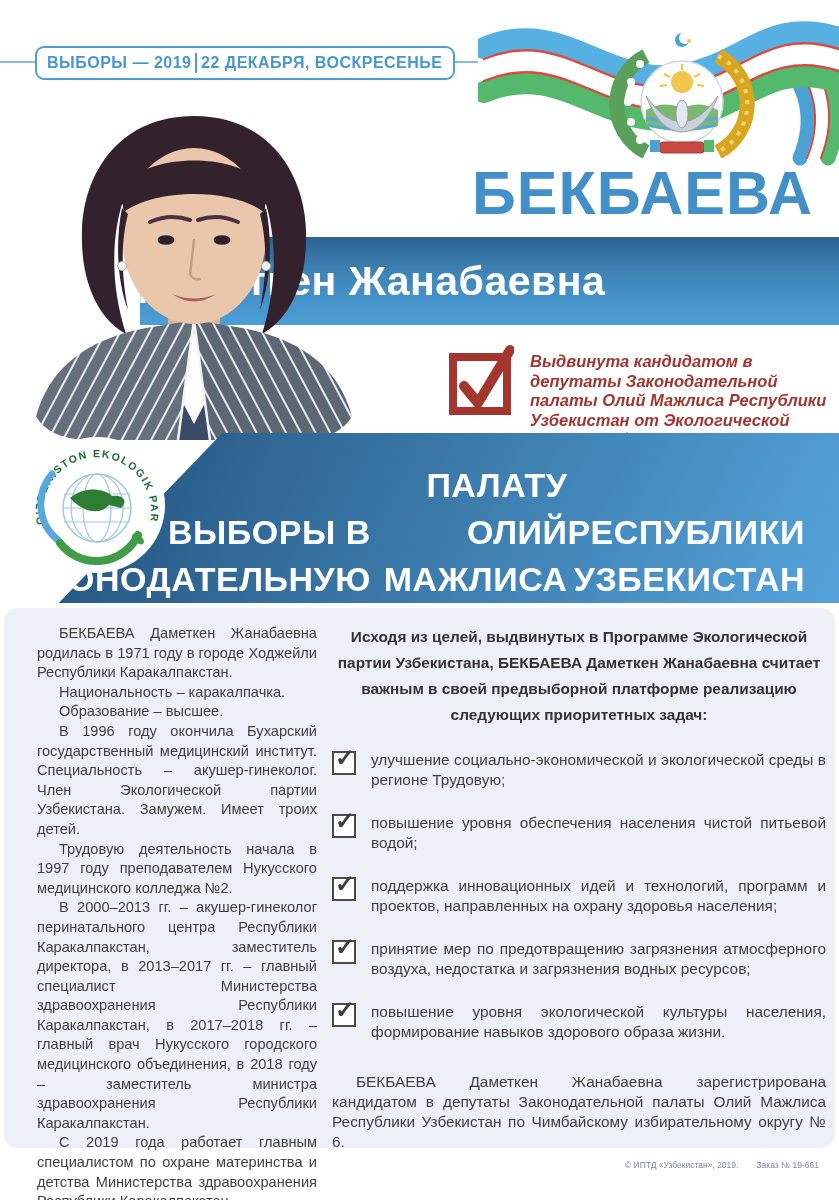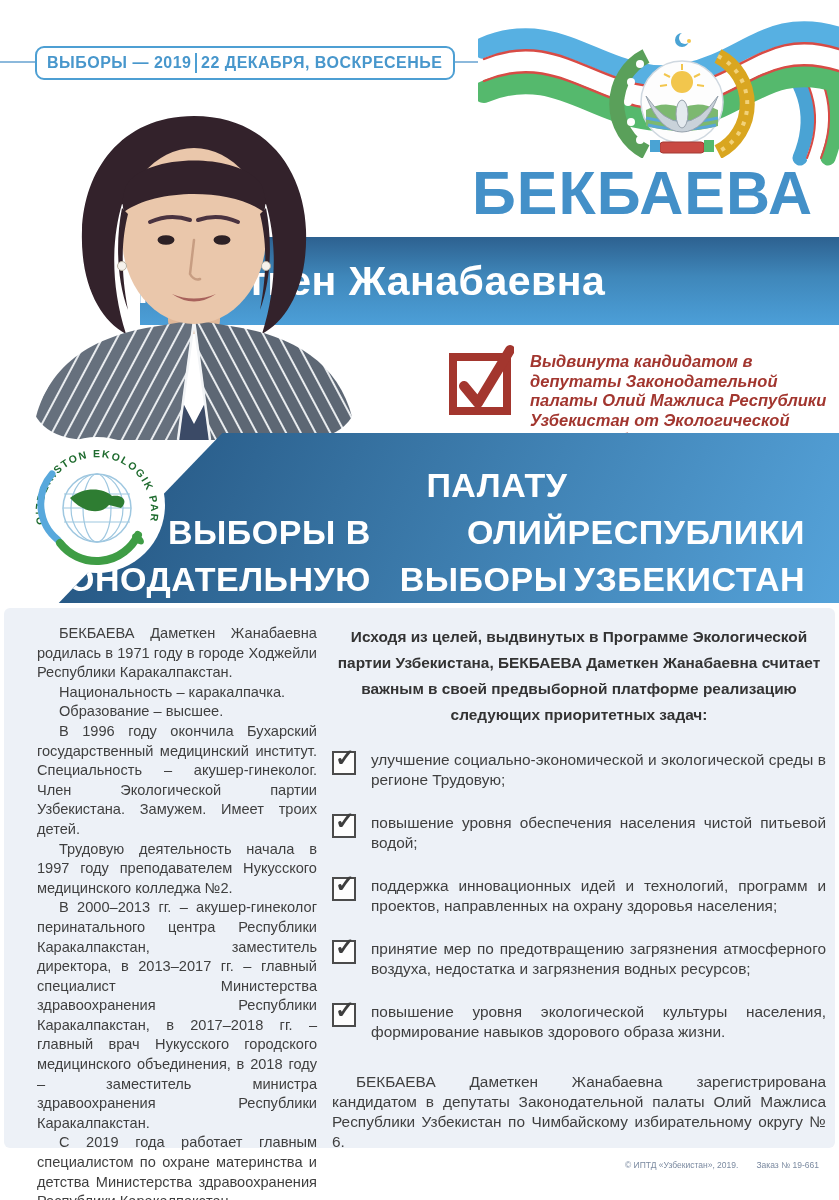--- a/index.html
+++ b/index.html
@@ -35,21 +35,21 @@
   .banner{position:absolute;left:0;right:0;top:433px;height:170px;
         background:linear-gradient(115deg,#1f4c77 0%,#35709f 40%,#55a3da 100%);
         clip-path:polygon(26.5% 0,100% 0,100% 100%,7% 100%);
         display:flex;flex-direction:row;justify-content:center;align-items:flex-end;
         padding-right:34px;box-sizing:border-box;}
   .banner .bl{color:#fff;font-weight:bold;font-size:34px;line-height:47px;letter-spacing:.5px;text-align:right;}
 
   .party-logo{position:absolute;left:28px;top:436px;width:138px;height:138px;}
 
   
-  .content{position:absolute;left:4px;right:4px;top:608px;height:540px;background:#edf1f7;border-radius:6px;}
+  .content{position:absolute;left:4px;right:4px;top:608px;height:540px;background:#edf1f7;border-radius:14px;}
   .bio-col{position:absolute;left:33px;top:16px;width:280px;color:#3f3f3f;font-size:14.6px;line-height:19.6px;text-align:justify;}
   .bio-col p{margin:0;text-indent:22px;}
   .plat-col{position:absolute;left:328px;top:16px;width:494px;color:#3f3f3f;font-size:15.4px;line-height:20px;}
   .plat-intro{font-weight:bold;text-align:center;color:#333;line-height:26px;margin-bottom:22px;}
   .plat-item{display:flex;gap:15px;align-items:flex-start;margin-bottom:23px;text-align:justify;}
   .plat-check{flex:0 0 24px;width:24px;height:24px;border:2.5px solid #4b4b4b;box-sizing:border-box;
         position:relative;margin-top:1px;background:#fdfdfd;}
   .plat-check span{position:absolute;left:1px;top:-7px;font-size:24px;font-weight:bold;color:#3d3d3d;line-height:1;}
   .plat-conclusion{margin-top:30px;text-align:justify;text-indent:24px;}
 
@@ -189,21 +189,21 @@
   <div class="nomination">
     <svg class="nom-check" viewBox="0 0 66 78">
       <rect x="5" y="17" width="54" height="54" fill="none" stroke="#a3362e" stroke-width="8"></rect>
       <path d="M16,46 L30,63 L62,10" fill="none" stroke="#a3362e" stroke-width="10" stroke-linecap="round" stroke-linejoin="round"></path>
     </svg>
     <div class="nom-text">Выдвинута кандидатом в депутаты Законодательной палаты Олий Мажлиса Республики Узбекистан от Экологической партии Узбекистана.</div>
   </div>
 
   <div class="banner">
     <div class="bl">ВЫБОРЫ В ЗАКОНОДАТЕЛЬНУЮ</div>
-    <div class="bl">ПАЛАТУ ОЛИЙ ВЫБОРЫ</div>
+    <div class="bl">ПАЛАТУ ОЛИЙ МАЖЛИСА</div>
     <div class="bl">РЕСПУБЛИКИ УЗБЕКИСТАН</div>
   </div>
 
   <svg class="party-logo" viewBox="0 0 138 138">
     <circle cx="69" cy="69" r="68" fill="#ffffff"></circle>
     <defs>
       <path id="ringPath" d="M16.5,88 A54,54 0 1 1 121.5,88"></path>
     </defs>
     <text font-size="10.5" font-weight="bold" fill="#1e6b2e" letter-spacing="1.6">
       <textPath href="#ringPath">O'ZBEKISTON EKOLOGIK PARTIYASI</textPath>

